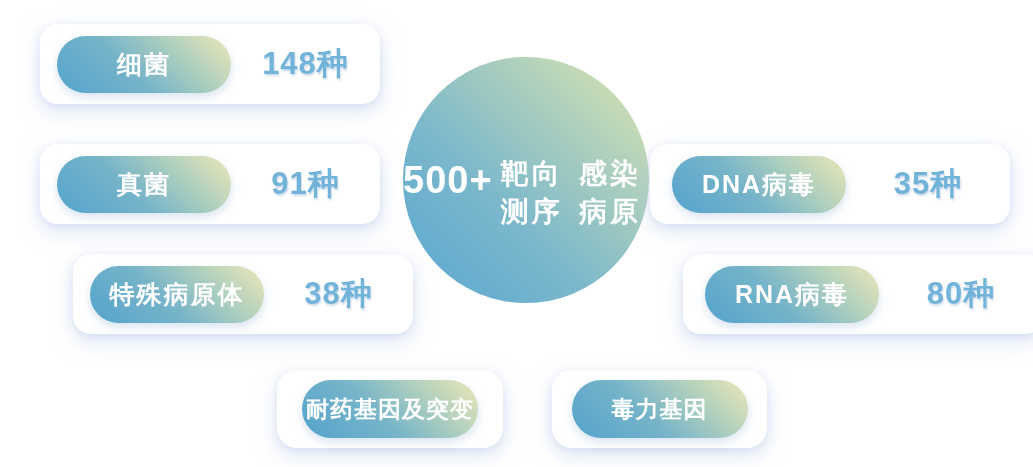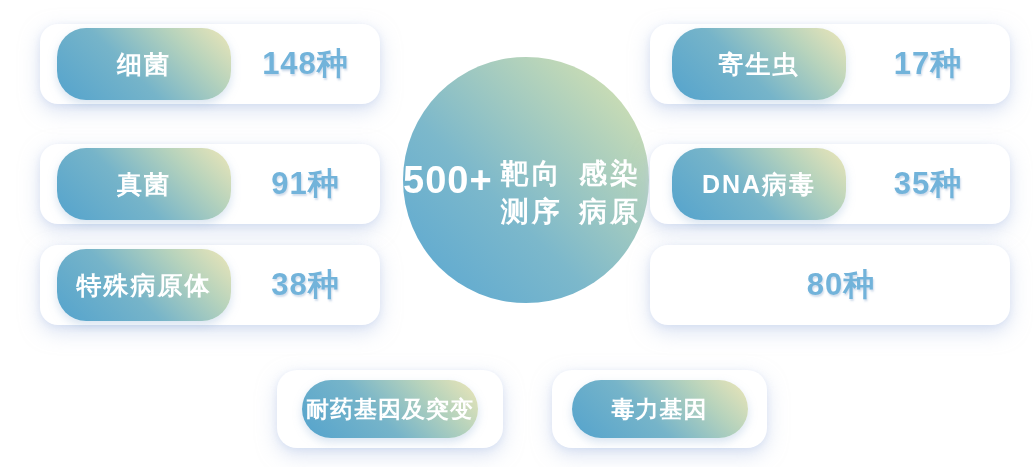--- a/index.html
+++ b/index.html
@@ -17,24 +17,24 @@
     background: #ffffff;
     border-radius: 18px;
     box-shadow: 0 7px 20px rgba(183, 200, 232, 0.50), 0 2px 6px rgba(195, 210, 238, 0.35);
     display: flex;
     align-items: center;
   }
   .card.left-col  { left: 40px;  width: 340px; height: 80px; padding-left: 17px; }
   .card.right-col { left: 650px; width: 360px; height: 80px; padding-left: 22px; }
   .row-1 { top: 24px; }
   .row-2 { top: 144px; }
-  .row-3 { top: 245px; }
+  .row-3 { top: 254px; margin-left: 33px; }
   .pill {
     width: 174px;
-    height: 72px;
+    height: 57px;
     border-radius: 29px;
     background: linear-gradient(45deg, #54a3cd 0%, #76b4c9 42%, #b7d3bc 74%, #ede6b8 100%);
     box-shadow: 0 4px 10px rgba(140, 175, 212, 0.35);
     display: flex;
     align-items: center;
     justify-content: center;
     color: #ffffff;
     font-weight: bold;
     font-size: 25px;
     letter-spacing: 2px;
@@ -97,35 +97,32 @@
     </div>
     <div class="count">38种</div>
   </div>
 
   <div class="center-circle">
     <div class="big-number">500+</div>
     <div class="circle-line">靶向测序</div>
     <div class="circle-line">感染病原</div>
   </div>
 
-  <div class="card right-col row-1">
-    <div class="pill">
-      <span>寄生虫</span>
-    </div>
-    <div class="count">17种</div>
-  </div>
 
   <div class="card right-col row-2">
     <div class="pill">
       <span>DNA病毒</span>
     </div>
     <div class="count">35种</div>
   </div>
 
   <div class="card right-col row-3">
+    <div class="pill">
+      <span>RNA病毒</span>
+    </div>
     <div class="count">80种</div>
   </div>
 
   <div class="card bottom-card-1">
     <div class="pill bottom-pill">
       <span>耐药基因及突变</span>
     </div>
   </div>
 
   <div class="card bottom-card-2">

